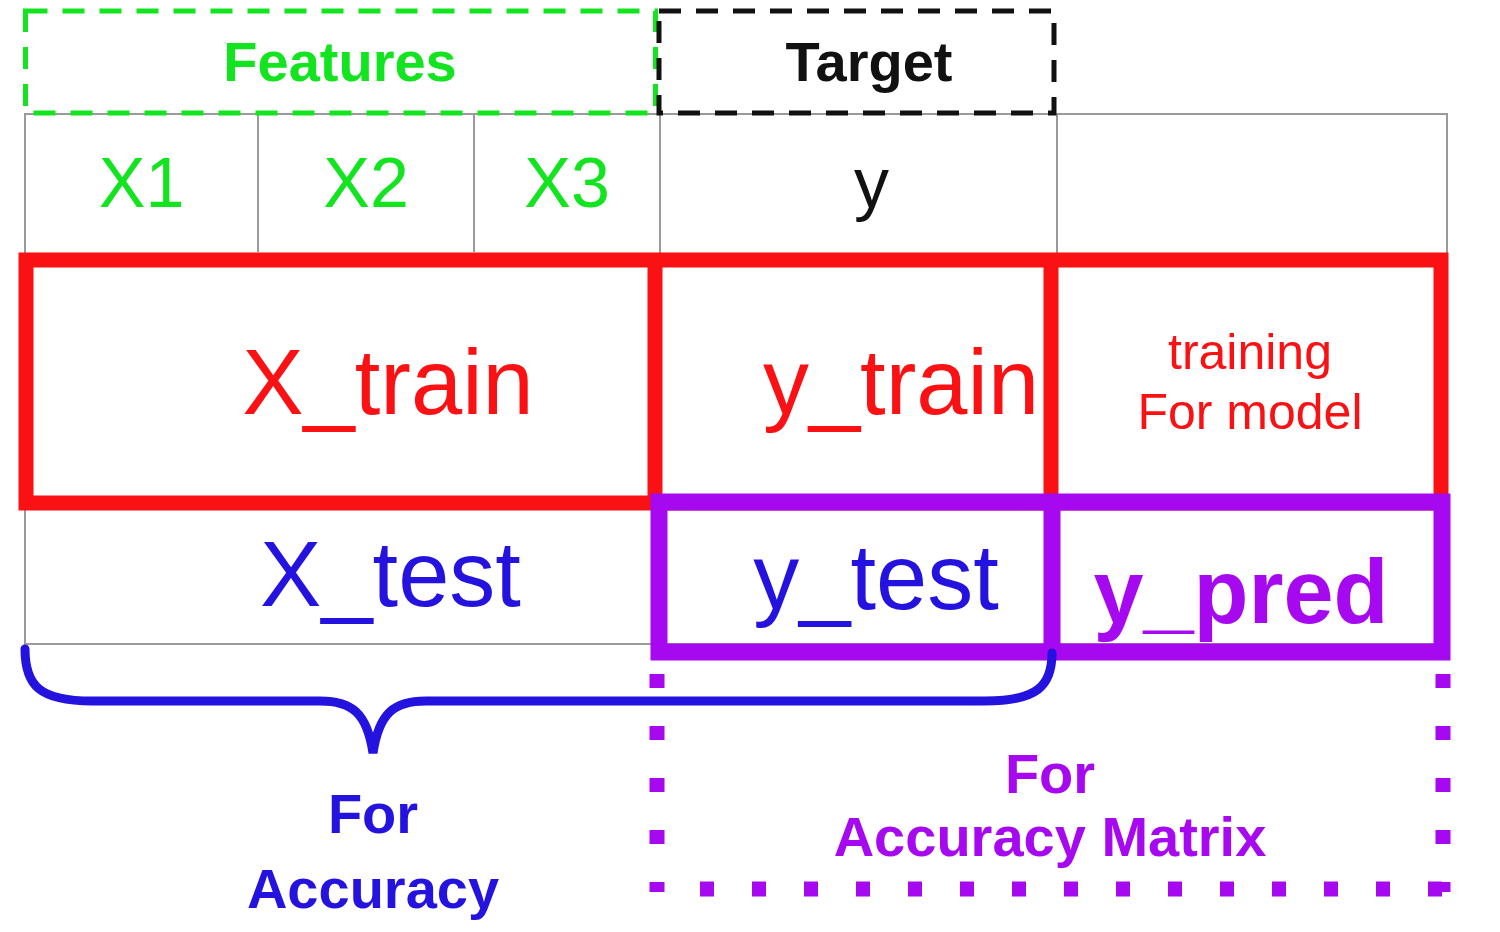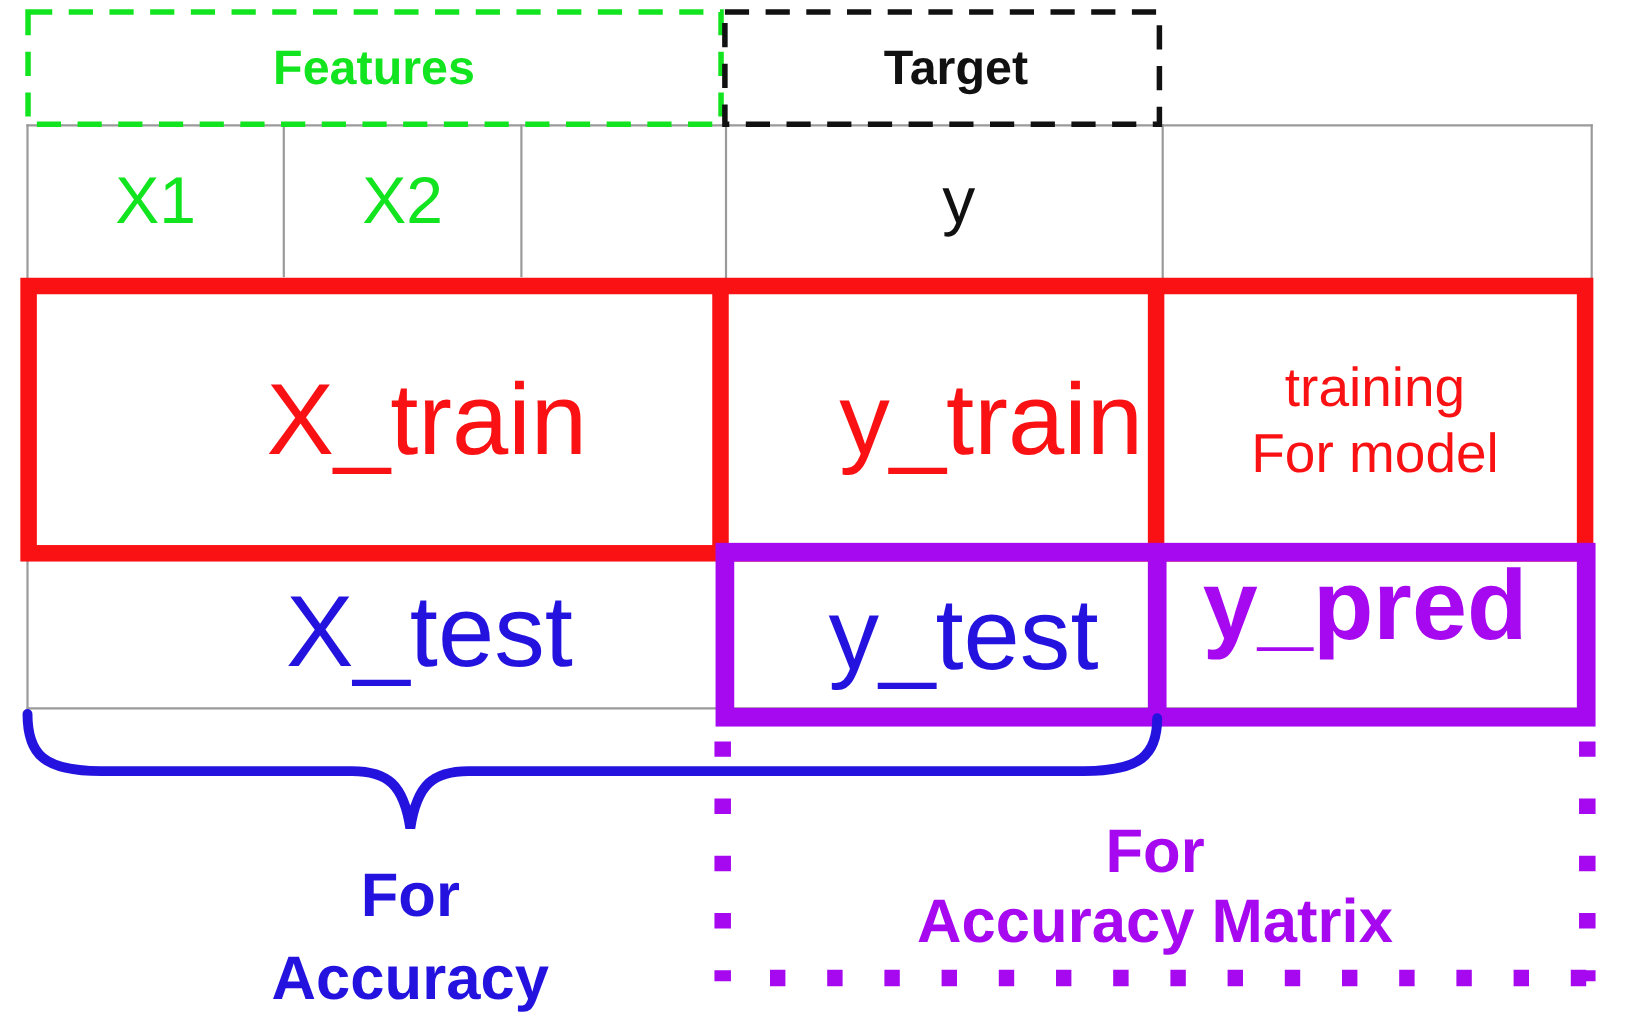--- a/index.html
+++ b/index.html
@@ -23,22 +23,22 @@
   .red-stroke{fill:none;stroke:var(--c-red);stroke-width:15;}
   .purple-stroke{fill:none;stroke:var(--c-purple);stroke-width:17;}
   .brace{fill:none;stroke:var(--c-blue);stroke-width:9;stroke-linecap:round;}
   .dotted-purple{fill:none;stroke:var(--c-purple);stroke-width:15;stroke-dasharray:14 38;}
   .t-green{color:var(--c-green);}
   .t-black{color:var(--c-black);padding-left:13px;}
   .t-red{color:var(--c-red);}
   .t-blue{color:var(--c-blue);}
   .t-purple{color:var(--c-purple);}
   .fw-b{font-weight:bold;}
-  .fs-label{font-size:44px;}
-  .fs-head{font-size:60px;}
+  .fs-label{font-size:56px;}
+  .fs-head{font-size:70px;}
   .fs-cell{font-size:92px;padding-left:48px;}
   .fs-pred{font-size:90px;}
   .fs-note{font-size:50px;line-height:60px;}
   .fs-annot{font-size:56px;}
   .lh-acc{line-height:75px;}
   .lh-conf{line-height:63px;}
 </style>
 </head>
 <body>
 
@@ -72,32 +72,33 @@
     <path class="dotted-purple" d="M 657 674 L 657 892"></path>
     <path class="dotted-purple" d="M 1443 674 L 1443 892"></path>
     <path class="dotted-purple" d="M 700 889 L 1443 889"></path>
   </svg>
 
   <div class="cell fs-label fw-b t-green" style="left:24px;top:10px;width:632px;height:103px;">Features</div>
   <div class="cell fs-label fw-b t-black" style="left:658px;top:10px;width:396px;height:103px;">Target</div>
 
   <div class="cell fs-head t-green" style="left:25px;top:114px;width:233px;height:138px;">X1</div>
   <div class="cell fs-head t-green" style="left:258px;top:114px;width:216px;height:138px;">X2</div>
+  <div class="cell fs-head t-green" style="left:474px;top:114px;width:186px;height:138px;">X3</div>
   <div class="cell fs-head t-black" style="left:660px;top:114px;width:397px;height:138px;">y</div>
 
   <div class="cell fs-cell t-red" style="left:33px;top:268px;width:614px;height:228px;">X_train</div>
   <div class="cell fs-cell t-red" style="left:663px;top:268px;width:380px;height:228px;">y_train</div>
   <div class="cell col fs-note t-red" style="left:1059px;top:268px;width:382px;height:228px;">
     <span>training</span>
     <span>For model</span>
   </div>
 
   <div class="cell fs-cell t-blue" style="left:25px;top:499px;width:635px;height:149px;">X_test</div>
   <div class="cell fs-cell t-blue" style="left:668px;top:511px;width:320px;height:132px;">y_test</div>
-  <div class="cell fs-pred fw-b t-purple" style="left:1061px;top:485px;width:360px;height:132px;">y_pred</div>
+  <div class="cell fs-pred fw-b t-purple" style="left:1061px;top:526px;width:360px;height:132px;">y_pred</div>
 
   <div class="cell col fs-annot fw-b t-blue lh-acc" style="left:123px;top:776px;width:500px;height:150px;">
     <span>For</span>
     <span>Accuracy</span>
   </div>
   <div class="cell col fs-annot fw-b t-purple lh-conf" style="left:800px;top:742px;width:500px;height:126px;">
     <span>For</span>
     <span>Accuracy Matrix</span>
   </div>
 

